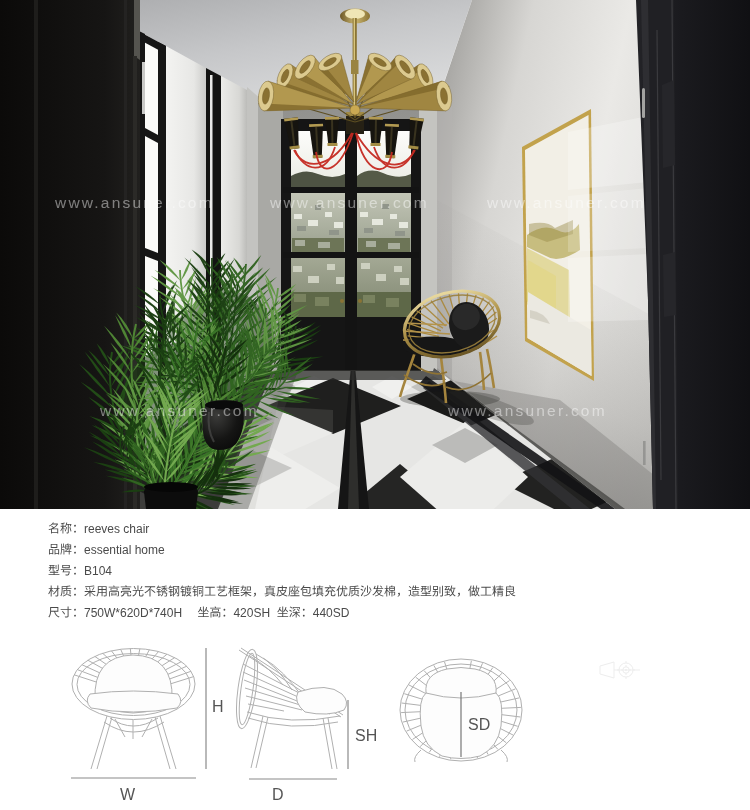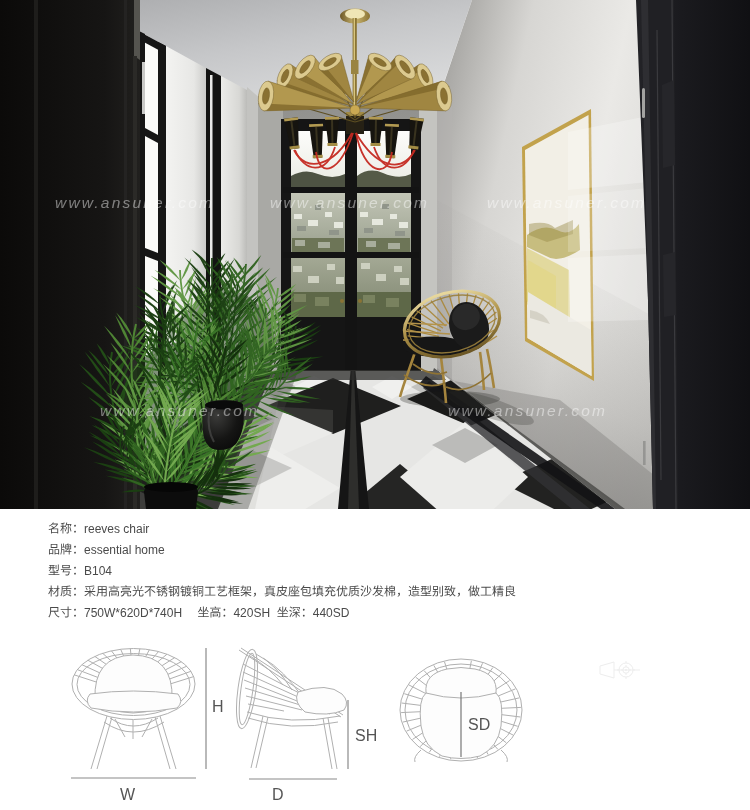--- a/index.html
+++ b/index.html
@@ -2,21 +2,21 @@
 <html><head>
 <meta charset="utf-8">
 <style>
   html,body{margin:0;padding:0;background:#ffffff;}
   body{width:750px;height:810px;position:relative;font-family:"Liberation Sans",sans-serif;overflow:hidden;}
   .abs{position:absolute;}
 </style>
 </head>
 <body>
 
-<div class="abs" style="left:0;top:0;width:750px;height:509px;font-style:italic;">
+<div class="abs" style="left:0;top:0;width:750px;height:509px;">
 <svg width="750" height="509" viewBox="0 0 750 509">
 <defs>
   <linearGradient id="ceil" x1="0" y1="0" x2="0.55" y2="1">
     <stop offset="0" stop-color="#aeafb1"></stop>
           <stop offset="0.5" stop-color="#c6c7c9"></stop>
           <stop offset="1" stop-color="#d9dadb"></stop>
   </linearGradient>
   <linearGradient id="rwall" x1="0" y1="0.25" x2="1" y2="0.75">
     <stop offset="0" stop-color="#aaa9a6"></stop>
           <stop offset="0.25" stop-color="#d7d6d3"></stop>

